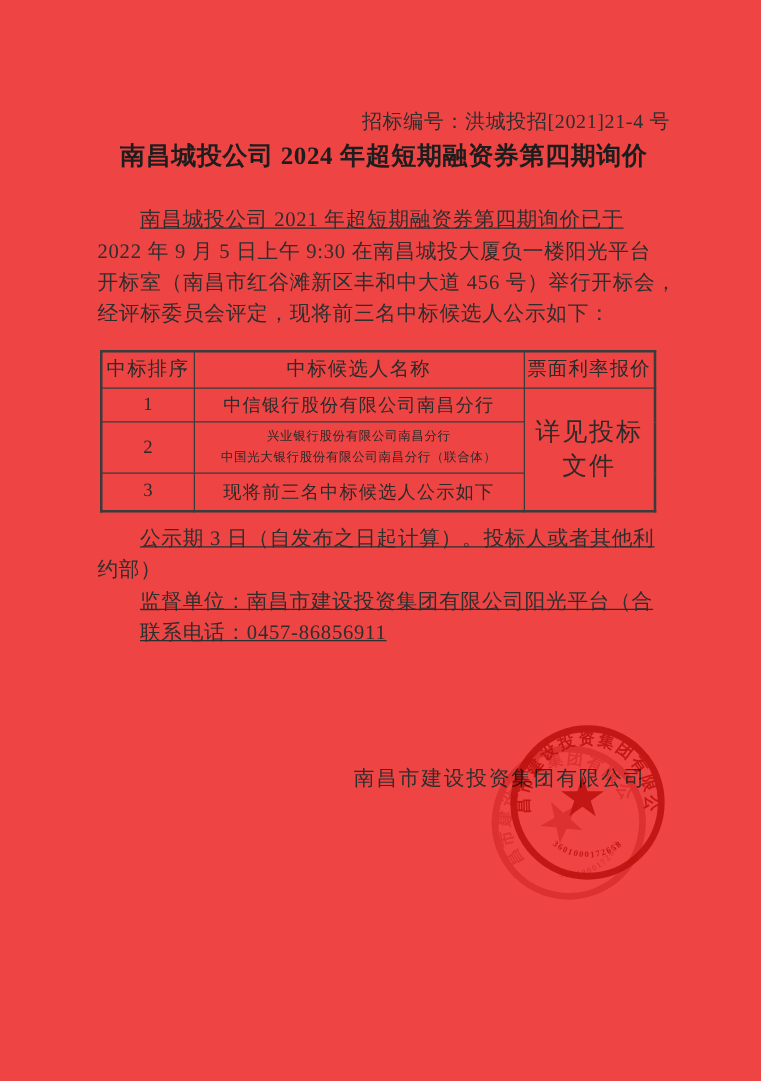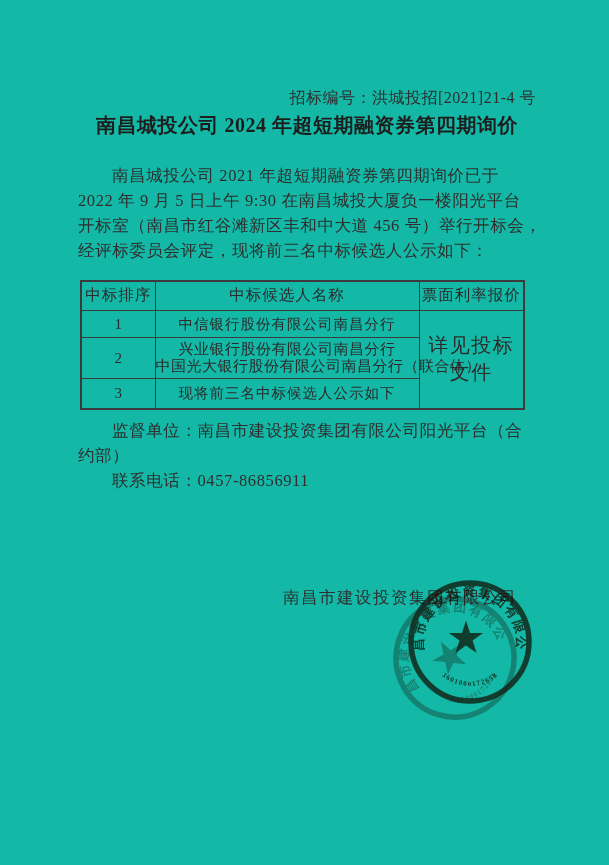--- a/index.html
+++ b/index.html
@@ -1,20 +1,20 @@
 <!DOCTYPE html>
 <html><head>
 <meta charset="utf-8">
 <style>
   html, body { margin: 0; padding: 0; }
   .page {
     position: relative;
     width: 609px;
     height: 865px;
-    background: #14b8a6;
+    background: #ef4444;
     overflow: hidden;
     font-family: "Liberation Serif", "DejaVu Serif", serif;
     color: #2e2e2e;
   }
   .content {
     position: absolute;
     left: 78px;
     top: 0;
     width: 458px;
   }
@@ -30,21 +30,21 @@
     margin-top: 6px;
     text-align: center;
     font-size: 20px;
     font-weight: 700;
     line-height: 26.5px;
     color: #1d1d1d;
     letter-spacing: 0.5px;
   }
   .text-block { font-size: 16.5px; line-height: 25px; }
   .text-block .line { white-space: nowrap; letter-spacing: 0.6px; }
-  .indent { padding-left: 34px; }
+  .indent { padding-left: 34px; text-decoration: underline; }
   .para1 { margin-top: 24px; }
   .closing { margin-top: 8px; }
 
   table.bid-table {
     margin-top: 17px;
     margin-left: 2px;
     border-collapse: collapse;
     table-layout: fixed;
     width: 443px;
     border: 2px solid #3b3b3b;
@@ -57,21 +57,21 @@
     font-weight: normal;
     color: #2b2b2b;
   }
   th.h-cell { font-weight: 700; font-size: 15.5px; letter-spacing: 1px; }
   .row-h  { height: 30px; }
   .row-1  { height: 27px; }
   .row-2  { height: 41px; }
   .row-3  { height: 30px; }
   td.rank-cell { font-size: 15px; }
   td.name-cell { font-size: 14.5px; letter-spacing: 1px; }
-  td.name-cell .name-sub { font-size: 15px; line-height: 17px; letter-spacing: 0.5px; white-space: nowrap; font-family: Liberation Serif, serif; }
+  td.name-cell .name-sub { font-size: 10px; line-height: 17px; letter-spacing: 0.5px; white-space: nowrap; font-family: Liberation Serif, serif; }
   td.rate-cell { font-size: 20px; letter-spacing: 1.5px; }
 
   .signature { margin-top: 91px; text-align: right; font-size: 16.5px; }
   .sig-company { padding-right: 19px; line-height: 27px; letter-spacing: 1.5px; white-space: nowrap; }
   .sig-date { padding-right: 28px; line-height: 27px; letter-spacing: 2px; white-space: nowrap; }
 
   .seal {
     position: absolute;
     left: 380px;
     top: 564px;
@@ -124,22 +124,23 @@
         </td>
       </tr>
       <tr class="row-3">
         <td class="rank-cell">3</td>
         <td class="name-cell">现将前三名中标候选人公示如下</td>
       </tr>
     </tbody>
       </table>
 
     <div class="text-block closing">
+      <div class="line indent">公示期 3 日（自发布之日起计算）。投标人或者其他利</div>
+      <div class="line">约部）</div>
       <div class="line indent">监督单位：南昌市建设投资集团有限公司阳光平台（合</div>
-      <div class="line">约部）</div>
       <div class="line indent">联系电话：0457-86856911</div>
     </div>
 
     <div class="signature">
       <div class="sig-company">南昌市建设投资集团有限公司</div>
     </div>
 
   </div>
 
   <svg class="seal" width="180" height="180" viewBox="0 0 180 180" aria-hidden="true">

